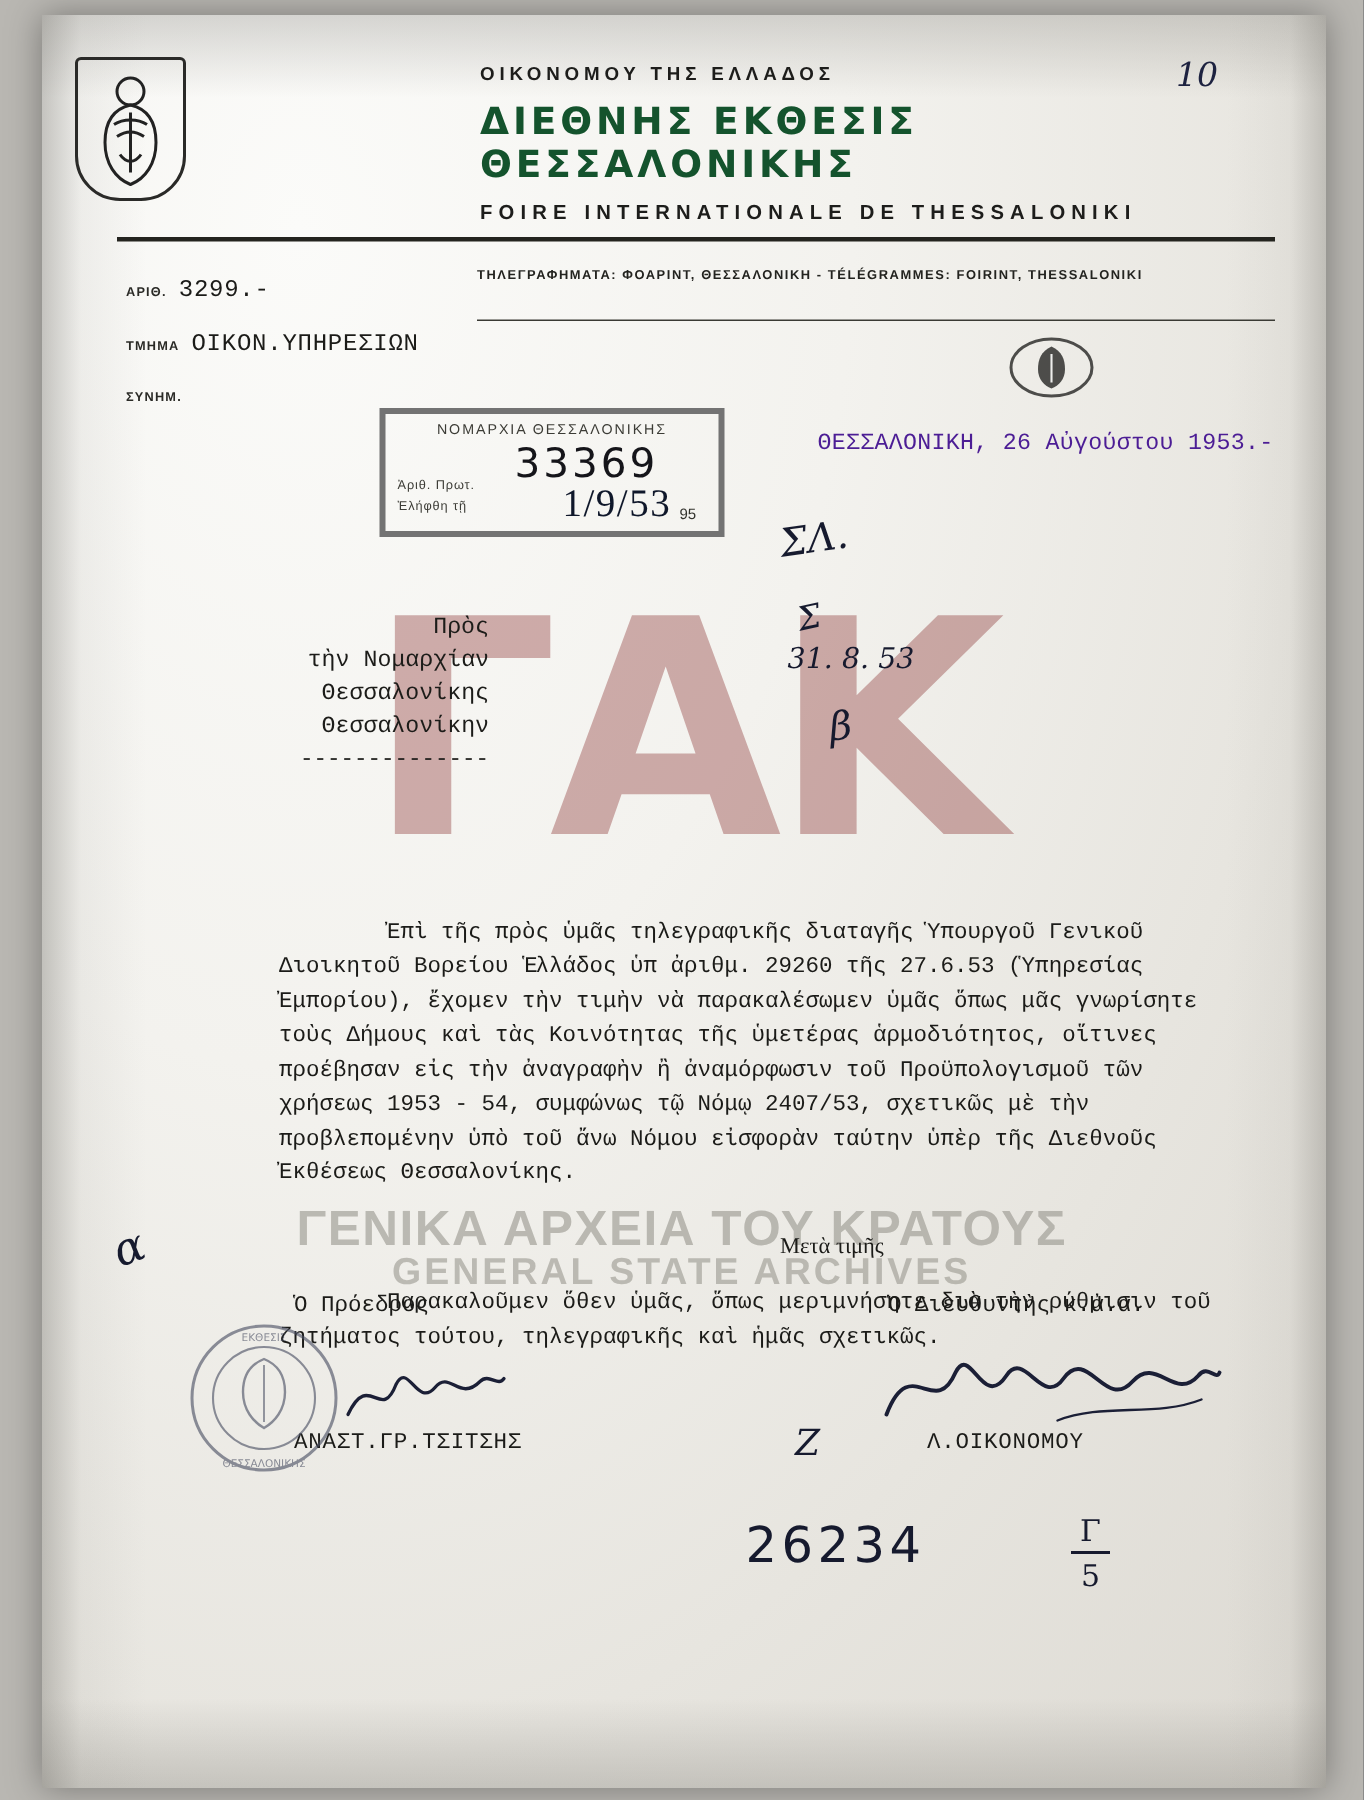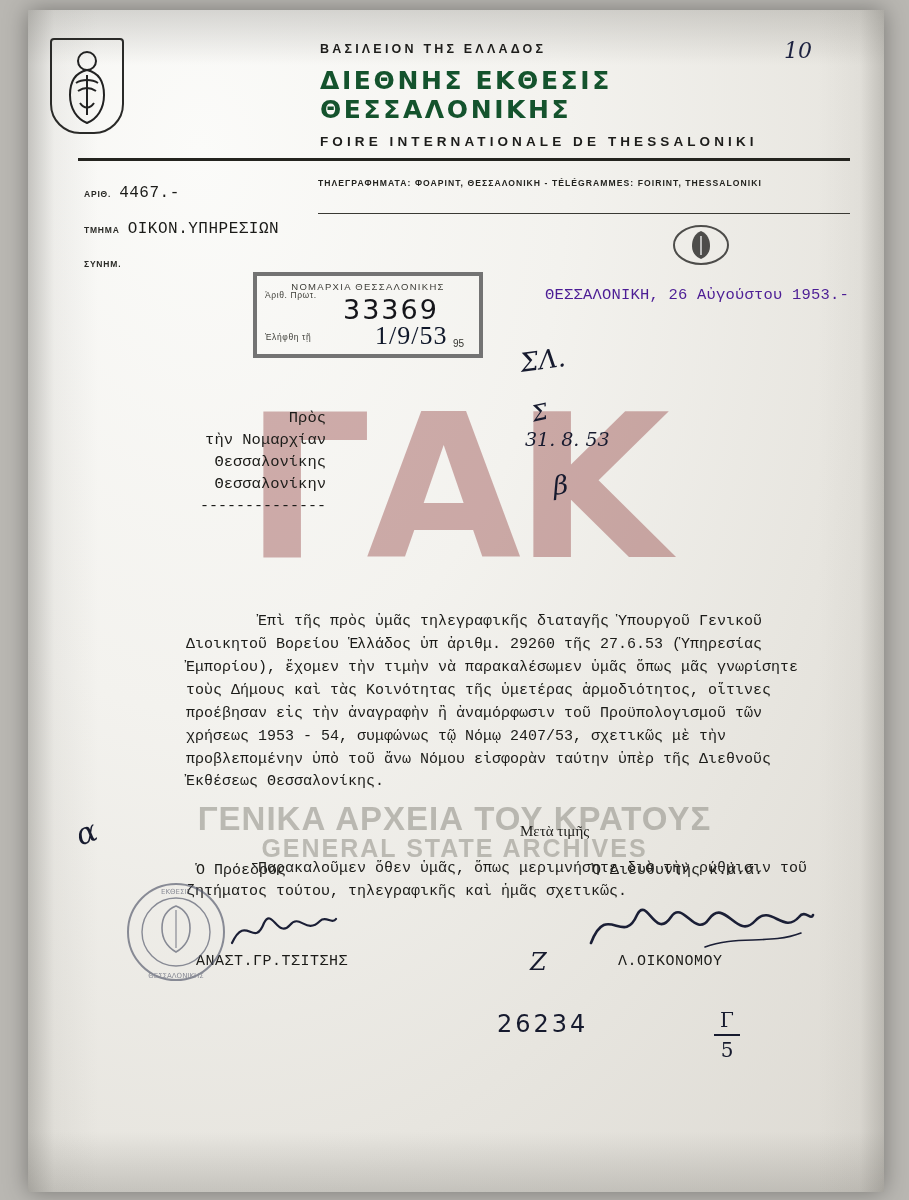--- a/index.html
+++ b/index.html
@@ -154,21 +154,21 @@
     border: 4px solid #737373;
     color: #3c3c36;
   }
   .recv .title {
     position: absolute;
     left: 0; right: 0; top: 5px;
     text-align: center;
     font-size: 9.5px;
     letter-spacing: 1.3px;
   }
-  .recv .lbl1 { position: absolute; left: 8px; top: 14px; font-size: 8.5px; letter-spacing: .6px;}
+  .recv .lbl1 { position: absolute; left: 8px; top: 42px; font-size: 8.5px; letter-spacing: .6px;}
   .recv .lbl2 { position: absolute; left: 8px; top: 56px; font-size: 8.5px; letter-spacing: .6px;}
   .recv .num {
     position: absolute; left: 86px; top: 18px;
     font-family: "DejaVu Sans", sans-serif;
     font-size: 27px;
     color: #15151a;
     letter-spacing: 2px;
   }
   .recv .date {
     position: absolute; left: 86px; top: 45px;
@@ -263,21 +263,21 @@
     font-style: italic;
     pointer-events: none;
   }
   .folio { left: 784px; top: 38px; font-size: 22px; font-style: italic; color: #1d2240; }
   .hand-sig1 { left: 520px; top: 345px; font-size: 26px; transform: rotate(-8deg); }
   .hand-sig2 { left: 532px; top: 400px; font-size: 22px; transform: rotate(-12deg); }
   .hand-date { left: 525px; top: 428px; font-size: 19px; }
   .hand-b    { left: 553px; top: 470px; font-size: 26px; transform: rotate(-6deg); }
   .hand-left { left: 76px;  top: 815px; font-size: 30px; transform: rotate(-20deg); }
   .hand-z    { left: 530px; top: 948px; font-size: 24px; }
-  .hand-num  { left: 497px; top: 1010px; font-size: 24px; letter-spacing: 3px; font-style: normal; font-family: "DejaVu Sans", sans-serif;}
+  .hand-num  { left: 497px; top: 1010px; font-size: 33px; letter-spacing: 3px; font-style: normal; font-family: "DejaVu Sans", sans-serif;}
   .hand-frac { left: 714px; top: 1008px; font-size: 20px; font-style: normal; text-align:center; }
   .hand-frac .bar { display:block; width: 26px; height: 2px; background: #161a2e; margin: 2px 0; }
 
   .sig-scribble1 { position:absolute; left: 228px; top: 905px; width: 110px; height: 48px; }
   .sig-scribble2 { position:absolute; left: 585px; top: 895px; width: 230px; height: 60px; }
   .seal {
     position: absolute;
     left: 124px; top: 880px;
     width: 104px; height: 104px;
     opacity: .62;
@@ -344,34 +344,34 @@
         <circle cx="31" cy="18" r="9" fill="none" stroke="#222" stroke-width="2"></circle>
         <path d="M31 27 C18 30 14 40 14 52 C14 66 21 76 31 80 C41 76 48 66 48 52 C48 40 44 30 31 27Z" fill="none" stroke="#222" stroke-width="2"></path>
         <path d="M31 32 L31 72" stroke="#222" stroke-width="2"></path>
         <path d="M20 40 C26 36 36 36 42 40" stroke="#222" stroke-width="2" fill="none"></path>
         <path d="M22 48 C28 44 34 44 40 48" stroke="#222" stroke-width="2" fill="none"></path>
         <path d="M24 60 C28 66 34 66 38 60" stroke="#222" stroke-width="2" fill="none"></path>
       </svg>
     </div>
 
     <div class="hdr">
-      <div class="l1">ΒΑΣΙΛΕΙΟΝ ΤΗΣ ΕΛΛΑΔΟΣ</div>
+      <div class="l1">ΟΙΚΟΝΟΜΟΥ ΤΗΣ ΕΛΛΑΔΟΣ</div>
       <div class="l2">ΔΙΕΘΝΗΣ ΕΚΘΕΣΙΣ ΘΕΣΣΑΛΟΝΙΚΗΣ</div>
       <div class="l3">FOIRE INTERNATIONALE DE THESSALONIKI</div>
     </div>
 
     <div class="rule"></div>
     <div class="rule thin"></div>
 
     <div class="telegrams">
       <div>ΤΗΛΕΓΡΑΦΗΜΑΤΑ: ΦΟΑΡΙΝΤ, ΘΕΣΣΑΛΟΝΙΚΗ - TÉLÉGRAMMES: FOIRINT, THESSALONIKI</div>
     </div>
 
     <div class="fld arith">
-      <span>ΑΡΙΘ.</span><span class="val">4467.-</span>
+      <span>ΑΡΙΘ.</span><span class="val">3299.-</span>
     </div>
     <div class="fld tmima">
       <span>ΤΜΗΜΑ</span><span class="val">ΟΙΚΟΝ.ΥΠΗΡΕΣΙΩΝ</span>
     </div>
     <div class="fld synim">
       <span>ΣΥΝΗΜ.</span><span class="val"></span>
     </div>
 
     <div class="stamp-round">
       <svg width="58" height="42" viewBox="0 0 58 42" aria-hidden="true">

